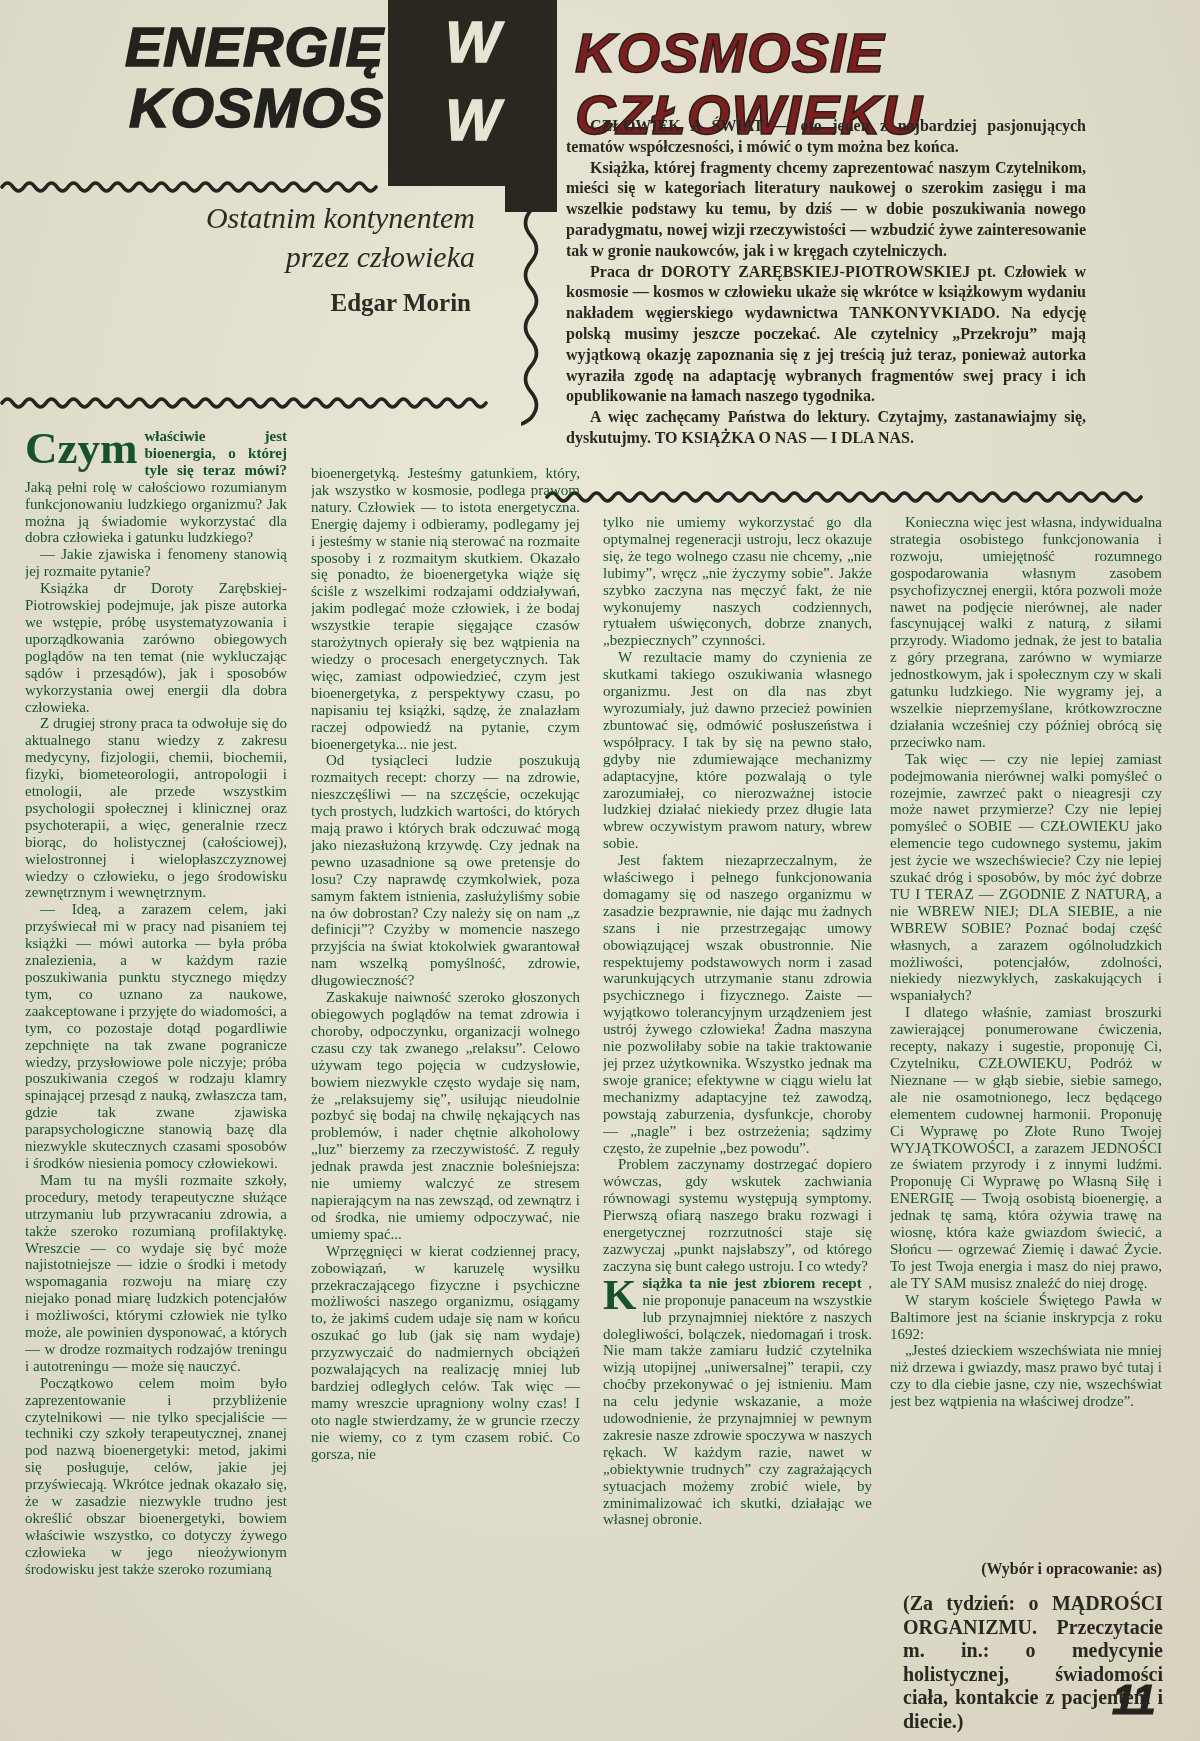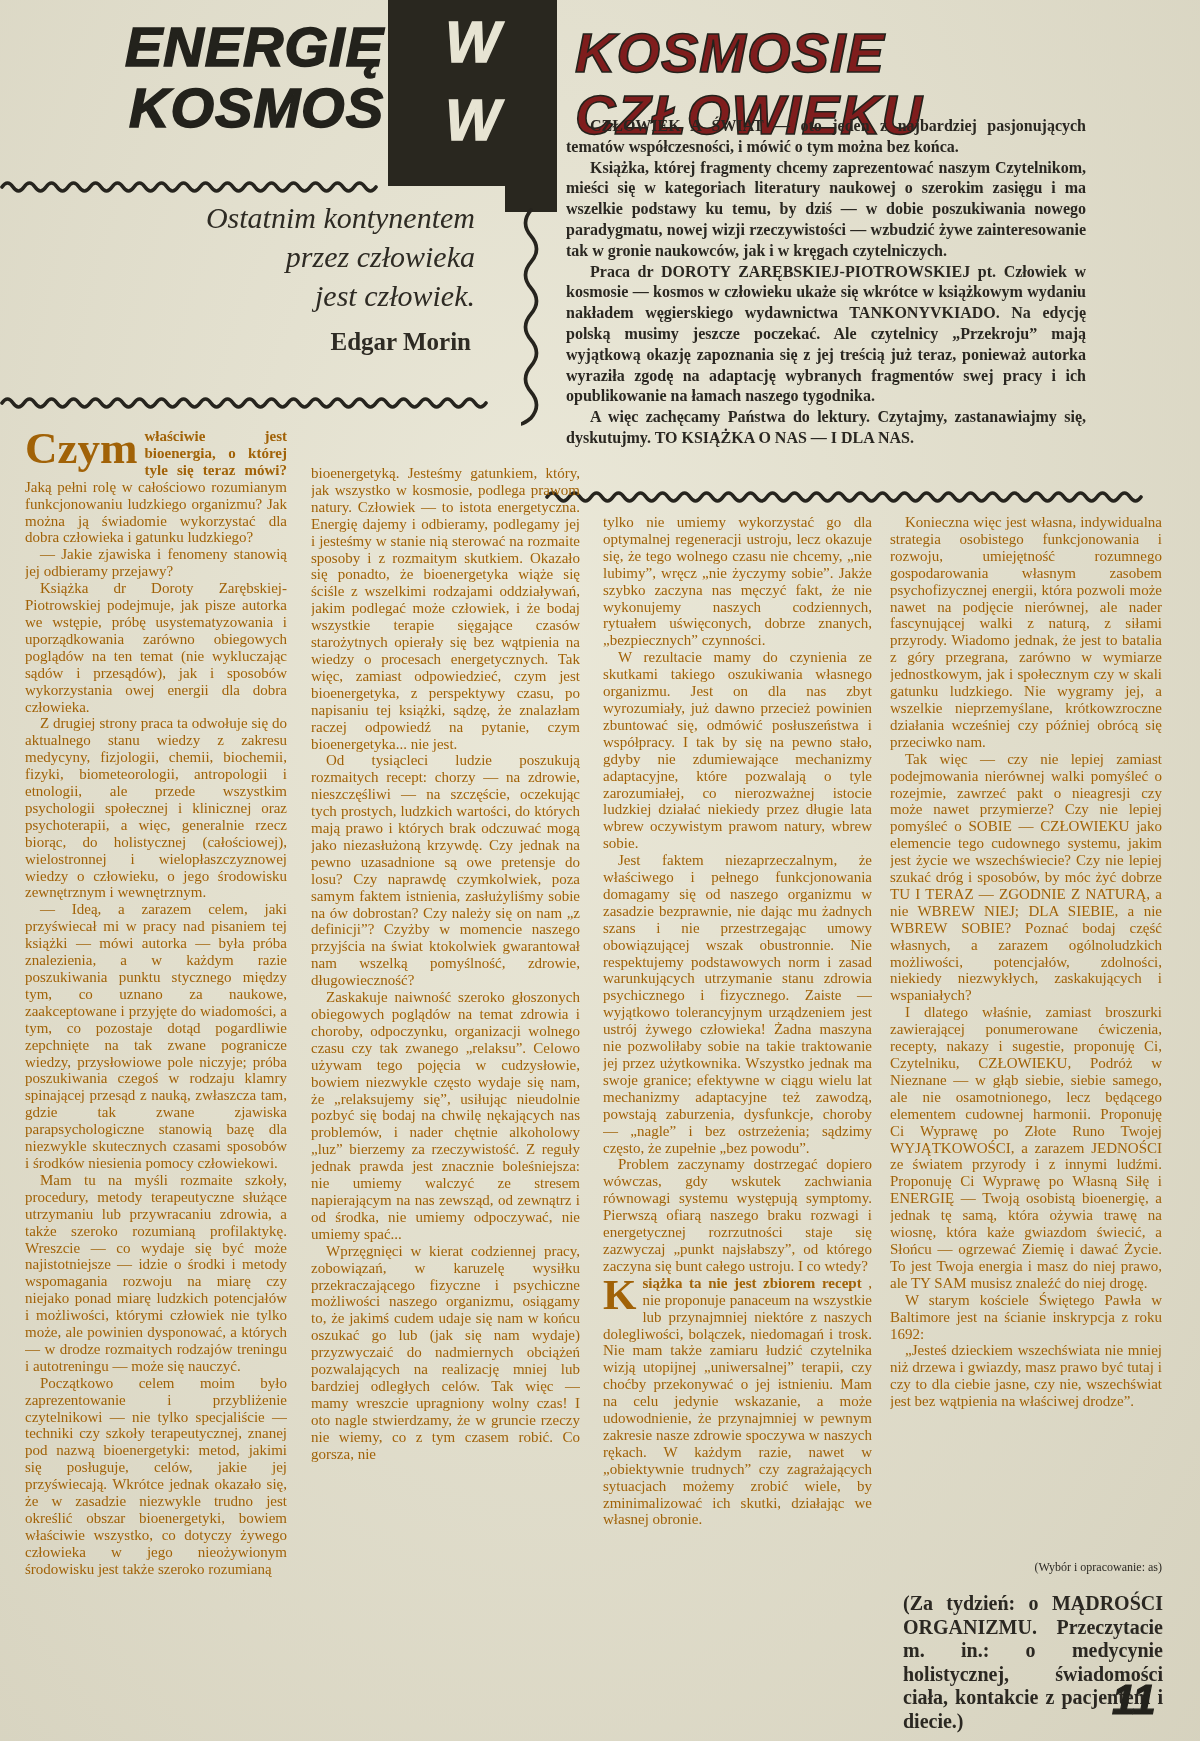--- a/index.html
+++ b/index.html
@@ -30,31 +30,31 @@
         font-style:italic;font-size:30px;line-height:39px;color:#2e2b24}
   .quote p{margin:0;text-indent:0}
   .quote-attr{margin-top:7px;font-style:normal;font-weight:bold;font-size:25px;padding-right:4px}
 
   
   .intro{position:absolute;left:566px;top:116px;width:520px;font-weight:bold;
         font-size:16px;line-height:20.8px;text-align:justify;color:#2a2721}
   .intro p{text-indent:24px}
 
   
-  .col{position:absolute;font-size:15px;line-height:16.9px;text-align:justify;overflow:hidden;color:#a16207}
+  .col{position:absolute;font-size:15px;line-height:16.9px;text-align:justify;overflow:hidden;color:#14532d}
   .col p{text-indent:15px}
   .no-ind p:first-child{text-indent:0}
   .lead-para{text-indent:0 !important}
   .dropword{float:left;font-weight:bold;font-size:45px;line-height:37px;padding:2px 7px 0 0}
   .dropcap{float:left;font-weight:bold;font-size:43px;line-height:35px;padding:2px 6px 0 0}
   .dropcap-para{text-indent:0 !important}
 
   
   .credit{position:absolute;left:900px;top:1560px;width:262px;text-align:right;
-        font-weight:normal;font-size:12px}
+        font-weight:bold;font-size:16px}
   .announcement{position:absolute;left:903px;top:1592px;width:260px;font-weight:bold;
         font-size:20px;line-height:23.5px;text-align:justify}
   .pagenum{position:absolute;left:1112px;top:1676px;font-family:"Liberation Sans",sans-serif;
         font-weight:bold;font-style:italic;font-size:42px;color:#23221c;-webkit-text-stroke:1.2px #23221c}
 </style>
 </head>
 <body>
 
 <div class="page">
 
@@ -84,42 +84,41 @@
         <path d="M2 6 q 5.5 -8 11 0 q 5.5 8 11 0 q 5.5 -8 11 0 q 5.5 8 11 0 q 5.5 -8 11 0 q 5.5 8 11 0 q 5.5 -8 11 0 q 5.5 8 11 0 q 5.5 -8 11 0 q 5.5 8 11 0 q 5.5 -8 11 0 q 5.5 8 11 0 q 5.5 -8 11 0 q 5.5 8 11 0 q 5.5 -8 11 0 q 5.5 8 11 0 q 5.5 -8 11 0 q 5.5 8 11 0 q 5.5 -8 11 0 q 5.5 8 11 0 q 5.5 -8 11 0 q 5.5 8 11 0 q 5.5 -8 11 0 q 5.5 8 11 0 q 5.5 -8 11 0 q 5.5 8 11 0 q 5.5 -8 11 0 q 5.5 8 11 0 q 5.5 -8 11 0 q 5.5 8 11 0 q 5.5 -8 11 0 q 5.5 8 11 0 q 5.5 -8 11 0 q 5.5 8 11 0 q 5.5 -8 11 0 q 5.5 8 11 0 q 5.5 -8 11 0 q 5.5 8 11 0 q 5.5 -8 11 0 q 5.5 8 11 0 q 5.5 -8 11 0 q 5.5 8 11 0 q 5.5 -8 11 0 q 5.5 8 11 0 q 5.5 -8 11 0 q 5.5 8 11 0 q 5.5 -8 11 0 q 5.5 8 11 0 q 5.5 -8 11 0 q 5.5 8 11 0 q 5.5 -8 11 0 q 5.5 8 11 0 q 5.5 -8 11 0 q 5.5 8 11 0" fill="none" stroke="#26241e" stroke-width="3.6" stroke-linecap="round"></path>
       </svg></div>
   <div class="wave" style="left:521px;top:208px"><svg width="26" height="260" viewBox="0 0 26 260">
         <path d="M10 2 q -11 13 0 26 q 11 13 0 26 q -11 13 0 26 q 11 13 0 26 q -11 13 0 26 q 11 13 0 26 q -11 13 0 26 q 11 13 0 26 q -12 10 -16 4" fill="none" stroke="#26241e" stroke-width="3.6" stroke-linecap="round"></path>
       </svg></div>
 
   <div class="quote">
     <div>
         <p class="para">Ostatnim kontynentem</p>
         <p class="para">przez człowieka</p>
-        <p class="para">jest człowiek.</p>
       </div>
     <div class="quote-attr">Edgar Morin</div>
   </div>
 
   <div class="intro">
     <div>
         <p class="para">CZŁOWIEK A ŚWIAT — oto jeden z najbardziej pasjonujących tematów współczesności, i mówić o tym można bez końca.</p>
         <p class="para">Książka, której fragmenty chcemy zaprezentować naszym Czytelnikom, mieści się w kategoriach literatury naukowej o szerokim zasięgu i ma wszelkie podstawy ku temu, by dziś — w dobie poszukiwania nowego paradygmatu, nowej wizji rzeczywistości — wzbudzić żywe zainteresowanie tak w gronie naukowców, jak i w kręgach czytelniczych.</p>
         <p class="para">Praca dr DOROTY ZARĘBSKIEJ-PIOTROWSKIEJ pt. Człowiek w kosmosie — kosmos w człowieku ukaże się wkrótce w książkowym wydaniu nakładem węgierskiego wydawnictwa TANKONYVKIADO. Na edycję polską musimy jeszcze poczekać. Ale czytelnicy „Przekroju” mają wyjątkową okazję zapoznania się z jej treścią już teraz, ponieważ autorka wyraziła zgodę na adaptację wybranych fragmentów swej pracy i ich opublikowanie na łamach naszego tygodnika.</p>
         <p class="para">A więc zachęcamy Państwa do lektury. Czytajmy, zastanawiajmy się, dyskutujmy. TO KSIĄŻKA O NAS — I DLA NAS.</p>
       </div>
   </div>
 
   <section class="col" style="left:25px;top:428px;width:262px;height:1262px">
     <p class="para lead-para">
       <span class="dropword">Czym</span>
       <b>właściwie jest bioenergia, o której tyle się teraz mówi? </b>
       <span>Jaką pełni rolę w całościowo rozumianym funkcjonowaniu ludzkiego organizmu? Jak można ją świadomie wykorzystać dla dobra człowieka i gatunku ludzkiego?</span>
     </p>
     <div class="paras">
-        <p class="para">— Jakie zjawiska i fenomeny stanowią jej odbieramy przejawy?</p>
+        <p class="para">— Jakie zjawiska i fenomeny stanowią jej rozmaite pytanie?</p>
         <p class="para">Książka dr Doroty Zarębskiej-Piotrowskiej podejmuje, jak pisze autorka we wstępie, próbę usystematyzowania i uporządkowania zarówno obiegowych poglądów na ten temat (nie wykluczając sądów i przesądów), jak i sposobów wykorzystania owej energii dla dobra człowieka.</p>
         <p class="para">Z drugiej strony praca ta odwołuje się do aktualnego stanu wiedzy z zakresu medycyny, fizjologii, chemii, biochemii, fizyki, biometeorologii, antropologii i etnologii, ale przede wszystkim psychologii społecznej i klinicznej oraz psychoterapii, a więc, generalnie rzecz biorąc, do holistycznej (całościowej), wielostronnej i wielopłaszczyznowej wiedzy o człowieku, o jego środowisku zewnętrznym i wewnętrznym.</p>
         <p class="para">— Ideą, a zarazem celem, jaki przyświecał mi w pracy nad pisaniem tej książki — mówi autorka — była próba znalezienia, a w każdym razie poszukiwania punktu stycznego między tym, co uznano za naukowe, zaakceptowane i przyjęte do wiadomości, a tym, co pozostaje dotąd pogardliwie zepchnięte na tak zwane pogranicze wiedzy, przysłowiowe pole niczyje; próba poszukiwania czegoś w rodzaju klamry spinającej przesąd z nauką, zwłaszcza tam, gdzie tak zwane zjawiska parapsychologiczne stanowią bazę dla niezwykle skutecznych czasami sposobów i środków niesienia pomocy człowiekowi.</p>
         <p class="para">Mam tu na myśli rozmaite szkoły, procedury, metody terapeutyczne służące utrzymaniu lub przywracaniu zdrowia, a także szeroko rozumianą profilaktykę. Wreszcie — co wydaje się być może najistotniejsze — idzie o środki i metody wspomagania rozwoju na miarę czy niejako ponad miarę ludzkich potencjałów i możliwości, którymi człowiek nie tylko może, ale powinien dysponować, a których — w drodze rozmaitych rodzajów treningu i autotreningu — może się nauczyć.</p>
         <p class="para">Początkowo celem moim było zaprezentowanie i przybliżenie czytelnikowi — nie tylko specjaliście — techniki czy szkoły terapeutycznej, znanej pod nazwą bioenergetyki: metod, jakimi się posługuje, celów, jakie jej przyświecają. Wkrótce jednak okazało się, że w zasadzie niezwykle trudno jest określić obszar bioenergetyki, bowiem właściwie wszystko, co dotyczy żywego człowieka w jego nieożywionym środowisku jest także szeroko rozumianą</p>
       </div>
   </section>
 
   <section class="col no-ind" style="left:311px;top:465px;width:269px;height:1225px">
     <div class="paras no-ind">

